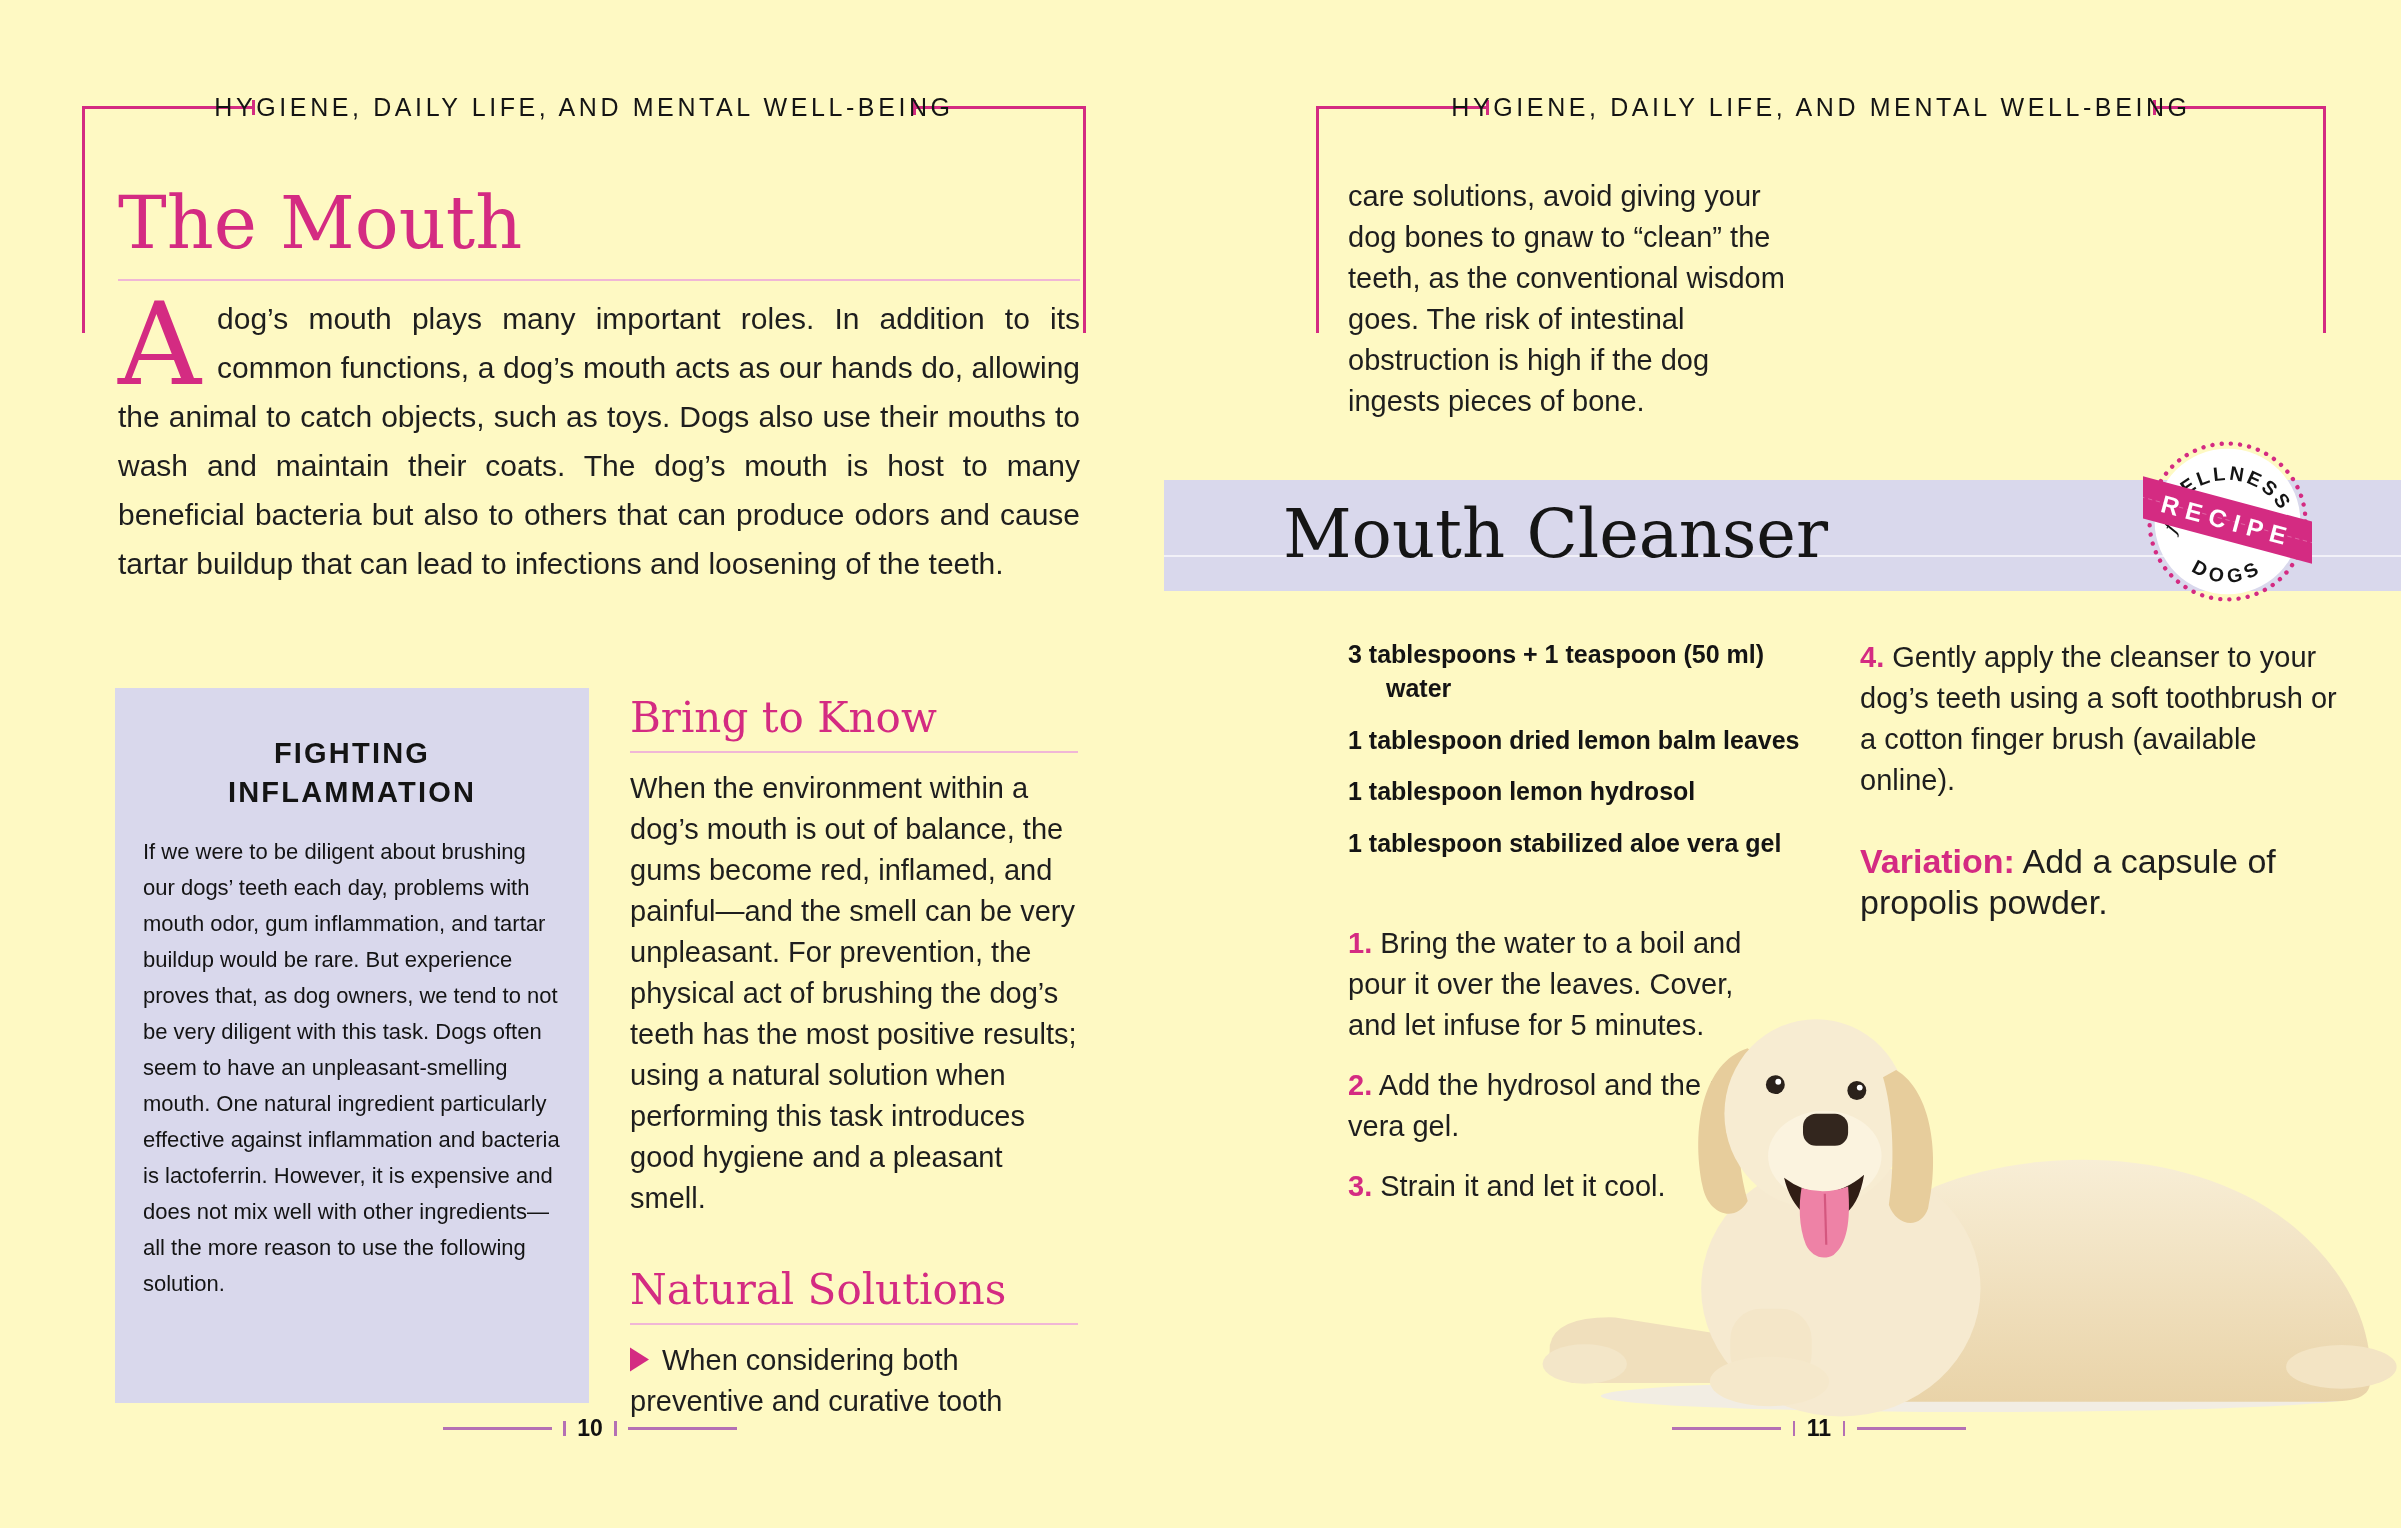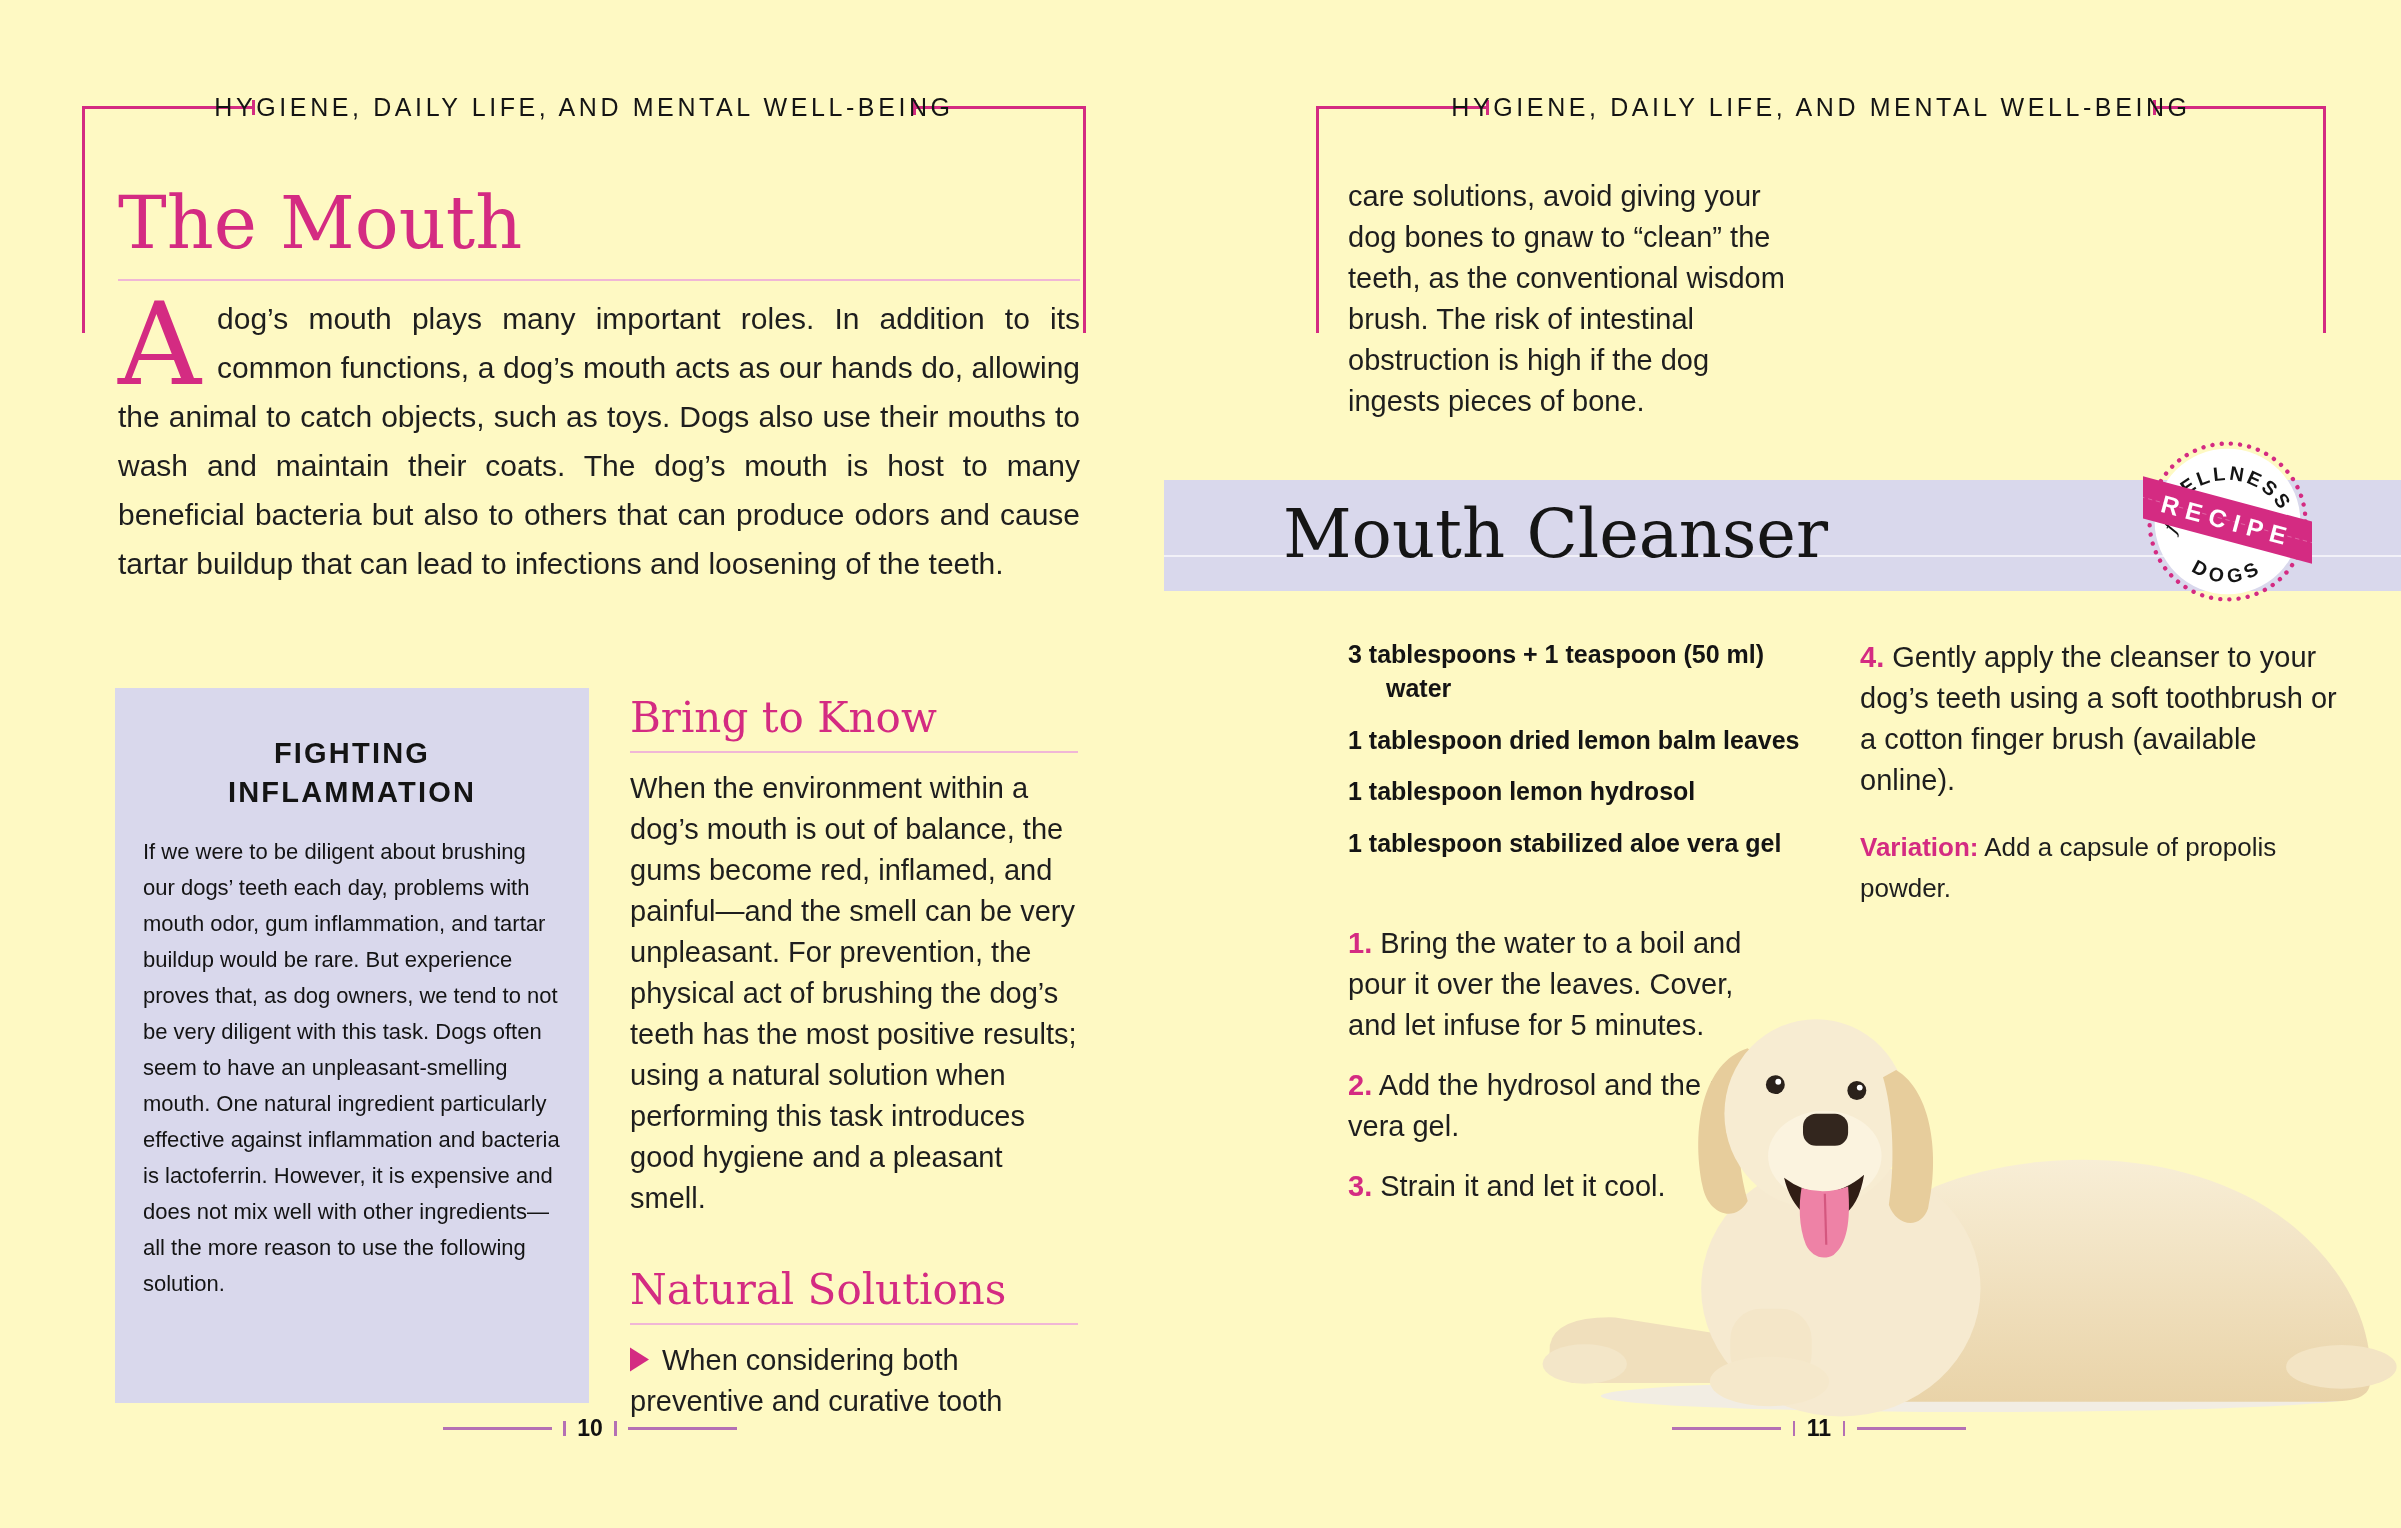--- a/index.html
+++ b/index.html
@@ -47,21 +47,21 @@
 
   .badge{position:absolute;left:2143px;top:434px;width:169px;height:175px;}
 
   .ingredients{position:absolute;left:1348px;top:637px;width:486px;list-style:none;}
   .ingredients li{font-weight:bold;font-size:25px;line-height:34px;margin-bottom:17.5px;padding-left:38px;text-indent:-38px;color:#141414;}
 
   .steps-col1{position:absolute;left:1348px;top:923px;width:437px;}
   .step{font-size:29px;line-height:41px;margin-bottom:19px;color:var(--ink);}
   .step-num{color:var(--pink);font-weight:bold;}
   .col2-recipe{position:absolute;left:1860px;top:637px;width:495px;}
-  .variation{margin-top:26px;font-size:26px;line-height:41px;color:var(--ink);}
+  .variation{margin-top:40px;font-size:34px;line-height:41px;color:var(--ink);}
   .variation-label{color:var(--pink);font-weight:bold;}
 
   .dog{position:absolute;left:1528px;top:1003px;width:873px;height:415px;}
 </style>
 </head>
 <body>
 
 <div class="spread">
 
   <div class="h-rule" style="left:82px;top:106px;width:173px;"></div>
@@ -102,21 +102,21 @@
   </div>
 
   <div class="h-rule" style="left:1316px;top:106px;width:173px;"></div>
   <div class="tick" style="left:1486px;top:100px;"></div>
   <div class="h-rule" style="left:2153px;top:106px;width:173px;"></div>
   <div class="tick" style="left:2153px;top:100px;"></div>
   <div class="v-rule" style="left:1316px;top:106px;height:227px;"></div>
   <div class="v-rule" style="left:2323px;top:106px;height:227px;"></div>
   <div class="running-head" style="left:1316px;width:1010px;">HYGIENE, DAILY LIFE, AND MENTAL WELL-BEING</div>
 
-  <div class="column-text" style="left:1348px;top:176px;width:457px;">care solutions, avoid giving your dog bones to gnaw to “clean” the teeth, as the conventional wisdom brush. The risk of intestinal obstruction is high if the dog ingests pieces of bone.</div>
+  <div class="column-text" style="left:1348px;top:176px;width:457px;">care solutions, avoid giving your dog bones to gnaw to “clean” the teeth, as the conventional wisdom goes. The risk of intestinal obstruction is high if the dog ingests pieces of bone.</div>
 
   <div class="band"></div>
   <div class="band-hairline"></div>
   <div class="band-title">Mouth Cleanser</div>
 
   <svg class="badge" viewBox="0 0 232 240">
     <circle cx="116" cy="120" r="100" fill="#ffffff"></circle>
     <circle cx="116" cy="120" r="107" fill="none" stroke="#d42b82" stroke-width="6" stroke-dasharray="0.1 12.6" stroke-linecap="round"></circle>
     <defs>
       <path id="arcTop" d="M 34 129 A 84 84 0 0 1 198 129"></path>

